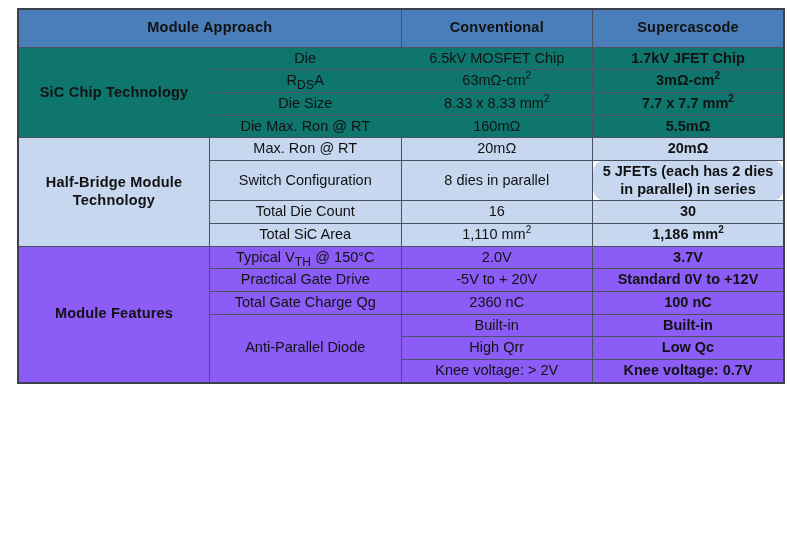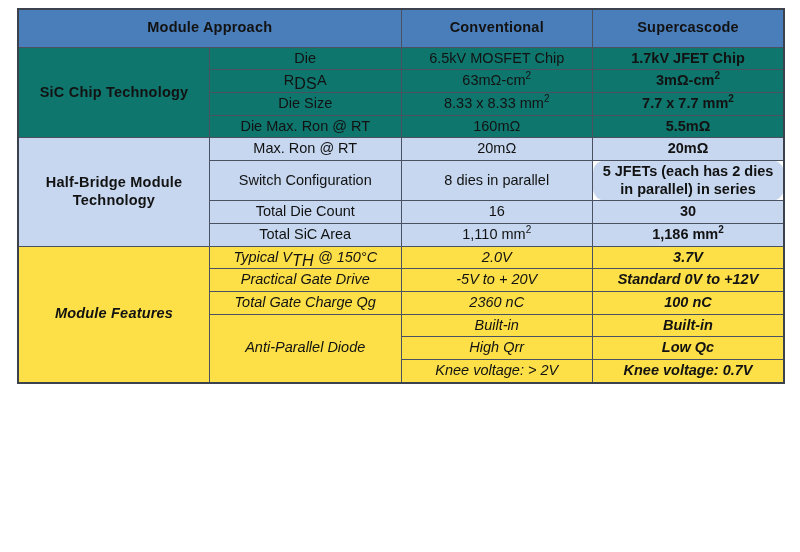--- a/index.html
+++ b/index.html
@@ -45,35 +45,35 @@
     color: #ffffff;
     font-weight: bold;
     font-size: 15.5px;
     height: 38px;
     border-color: #3b5f90;
     letter-spacing: .2px;
   }
   
   .sec-sic td      { background: #0f766e; }
   .sec-hb td       { background: #c6d7ef; }
-  .sec-mf td       { background: #fde047; font-style: italic; }
+  .sec-mf td       { background: #8b5cf6; }
 
   .group-cell {
     font-weight: bold;
     font-size: 15px;
     letter-spacing: .2px;
     width: 144px;
     margin-left: 8px;
   }
   .param-cell { width: 200px; }
   .val-conv   { width: 200px; color: #121212; margin-top: 38px; }
   .val-super  { width: 222px; color: #2321d8; font-weight: bold; }
 
   .super-sup { font-size: 10px; vertical-align: super; line-height: 0; }
-  .sub-txt   { font-size: 16px; vertical-align: sub;   line-height: 0; letter-spacing: .3px; }
+  .sub-txt   { font-size: 12px; vertical-align: sub;   line-height: 0; letter-spacing: .3px; }
 
   .wrap2 { line-height: 1.25; border-radius: 13px; }
 </style>
 </head>
 <body>
 
 <div id="page">
 
   <table class="cmp">
     <thead>

